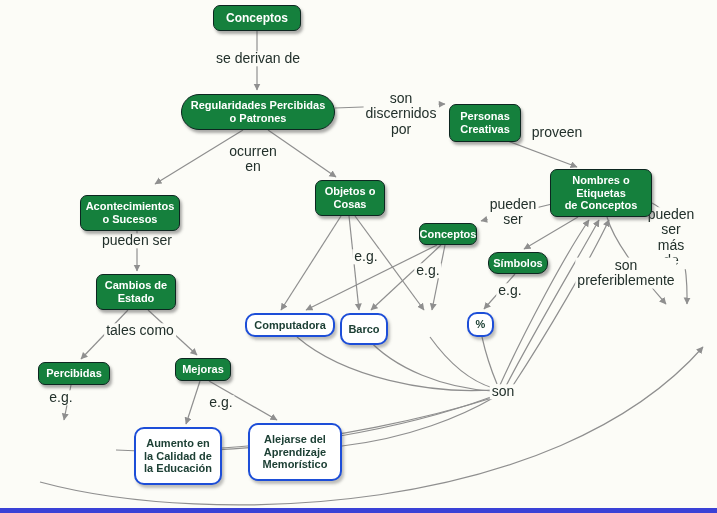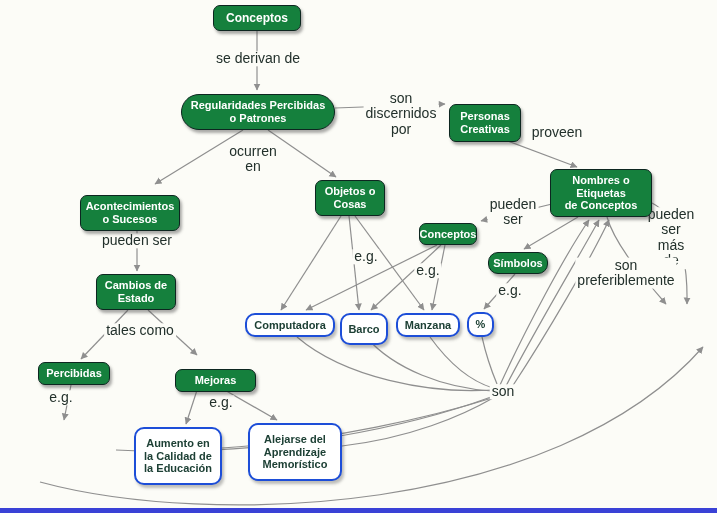--- a/index.html
+++ b/index.html
@@ -114,24 +114,23 @@
       <div class="node concept" style="left: 550px; top: 169px; width: 102px; height: 48px;">Nombres o
 Etiquetas
 de Conceptos</div>
       <div class="node concept" style="left: 315px; top: 180px; width: 70px; height: 36px;">Objetos o
 Cosas</div>
       <div class="node concept" style="left: 419px; top: 223px; width: 58px; height: 22px;">Conceptos</div>
       <div class="node concept" style="left: 488px; top: 252px; width: 60px; height: 22px; border-radius: 10px;">Símbolos</div>
       <div class="node concept" style="left: 96px; top: 274px; width: 80px; height: 36px;">Cambios de
 Estado</div>
       <div class="node concept" style="left: 38px; top: 362px; width: 72px; height: 23px;">Percibidas</div>
-      <div class="node concept" style="left: 175px; top: 358px; width: 81px; height: 23px; margin-top: 11px;">Mejoras</div>
+      <div class="node concept" style="left: 175px; top: 358px; width: 56px; height: 23px;">Mejoras</div>
       <div class="node example" style="left: 245px; top: 313px; width: 90px; height: 24px;">Computadora</div>
       <div class="node example" style="left: 340px; top: 313px; width: 48px; height: 32px;">Barco</div>
-      <div class="node example" style="left: 396px; top: 313px; width: 64px; height: 24px;">Manzana</div>
       <div class="node example" style="left: 467px; top: 312px; width: 27px; height: 25px;">%</div>
       <div class="node example" style="left: 248px; top: 423px; width: 94px; height: 58px;">Alejarse del
 Aprendizaje
 Memorístico</div>
       <div class="node example" style="left: 134px; top: 427px; width: 88px; height: 58px;">Aumento en
 la Calidad de
 la Educación</div>
     </div>
   <div id="bottom-bar" style="background: rgb(58, 65, 214);"></div>
 </div>

